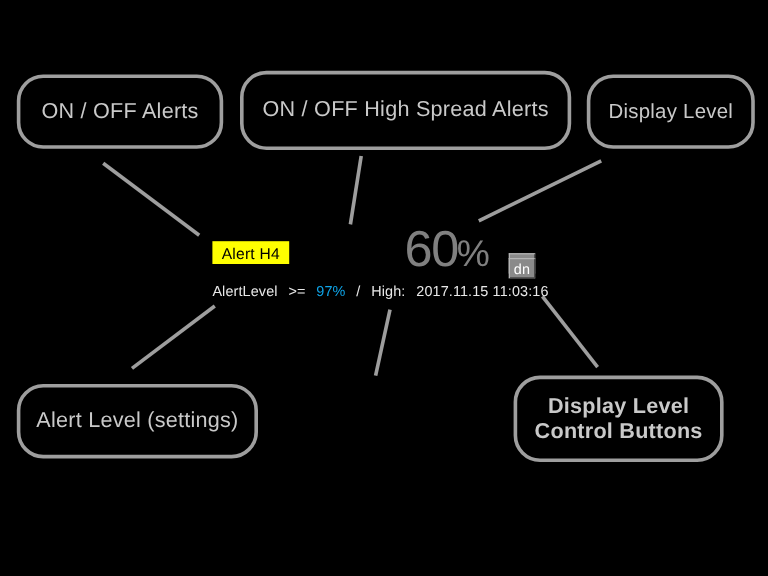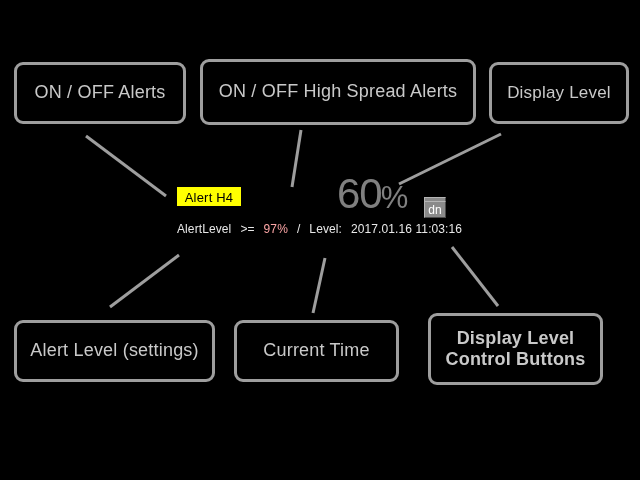--- a/index.html
+++ b/index.html
@@ -31,21 +31,21 @@
     height: 480px;
     pointer-events: none;
   }
 
   
   .callout {
     position: absolute;
     box-sizing: border-box;
     background: #000000;
     border: 3px solid #9e9e9e;
-    border-radius: 9px;
+    border-radius: 22px;
     color: #c9c9c9;
     display: flex;
     align-items: center;
     justify-content: center;
     text-align: center;
     line-height: 1.18;
     letter-spacing: 0.2px;
   }
   .callout .ctext {
     display: block;
@@ -75,21 +75,21 @@
   #callout-display-level-buttons {
     left: 428px; top: 313px; width: 175px; height: 72px;
     font-size: 18px;
     font-weight: bold;
   }
 
   
   #widget {
     position: absolute;
     left: 176px;
-    top: 180px;
+    top: 194px;
     width: 300px;
     height: 62px;
     text-decoration: underline;
   }
 
   #widget-row-top {
     position: absolute;
     left: 0; top: 0;
     height: 42px;
     display: flex;
@@ -165,21 +165,21 @@
     position: absolute;
     left: 1px;
     top: 42px;
     font-size: 12px;
     color: #e8e8e8;
     white-space: nowrap;
     letter-spacing: 0.1px;
   }
   #status-line span { vertical-align: baseline; }
   .sp-wide2 { display: inline-block; width: 9px; }
-  #alert-threshold-value { color: #fca5a5; }
+  #alert-threshold-value { color: #0ea5e9; }
 </style>
 </head>
 <body>
 
 <div id="stage">
 
   <svg id="connectors" width="640" height="480" viewBox="0 0 640 480">
       <line x1="86" y1="136" x2="166" y2="196" stroke="#9e9e9e" stroke-width="3" stroke-linecap="butt"></line>
       <line x1="301" y1="130" x2="292" y2="187" stroke="#9e9e9e" stroke-width="3" stroke-linecap="butt"></line>
       <line x1="501" y1="134" x2="399" y2="184" stroke="#9e9e9e" stroke-width="3" stroke-linecap="butt"></line>
@@ -197,23 +197,20 @@
   </div>
 
   <div class="callout" id="callout-display-level">
     <span class="ctext">Display Level</span>
   </div>
 
   <div class="callout" id="callout-alert-level-settings">
     <span class="ctext">Alert Level (settings)</span>
   </div>
 
-  <div class="callout" id="callout-current-time">
-    <span class="ctext">Current Time</span>
-  </div>
 
   <div class="callout" id="callout-display-level-buttons">
     <span class="ctext">Display Level
 Control Buttons</span>
   </div>
 
   <div id="widget">
 
     <div id="widget-row-top"></div>
 
@@ -222,17 +219,17 @@
 
     <div id="level-display">
       <span id="level-value">60</span><span id="level-unit">%</span>
     </div>
 
     <div class="ctrl-btn" id="btn-up">up</div>
 
     <div class="ctrl-btn" id="btn-dn">dn</div>
 
     <div id="status-line">
-      <span>AlertLevel</span><span class="sp-wide2"></span><span>&gt;=</span><span class="sp-wide2"></span><span id="alert-threshold-value">97%</span><span class="sp-wide2"></span><span>/</span><span class="sp-wide2"></span><span>Level:</span><span class="sp-wide2"></span><span>2017.01.16 11:03:16</span>
+      <span>AlertLevel</span><span class="sp-wide2"></span><span>&gt;=</span><span class="sp-wide2"></span><span id="alert-threshold-value">97%</span><span class="sp-wide2"></span><span>/</span><span class="sp-wide2"></span><span>High:</span><span class="sp-wide2"></span><span>2017.11.15 11:03:16</span>
     </div>
 
   </div>
 </div>
 
 </body></html>

